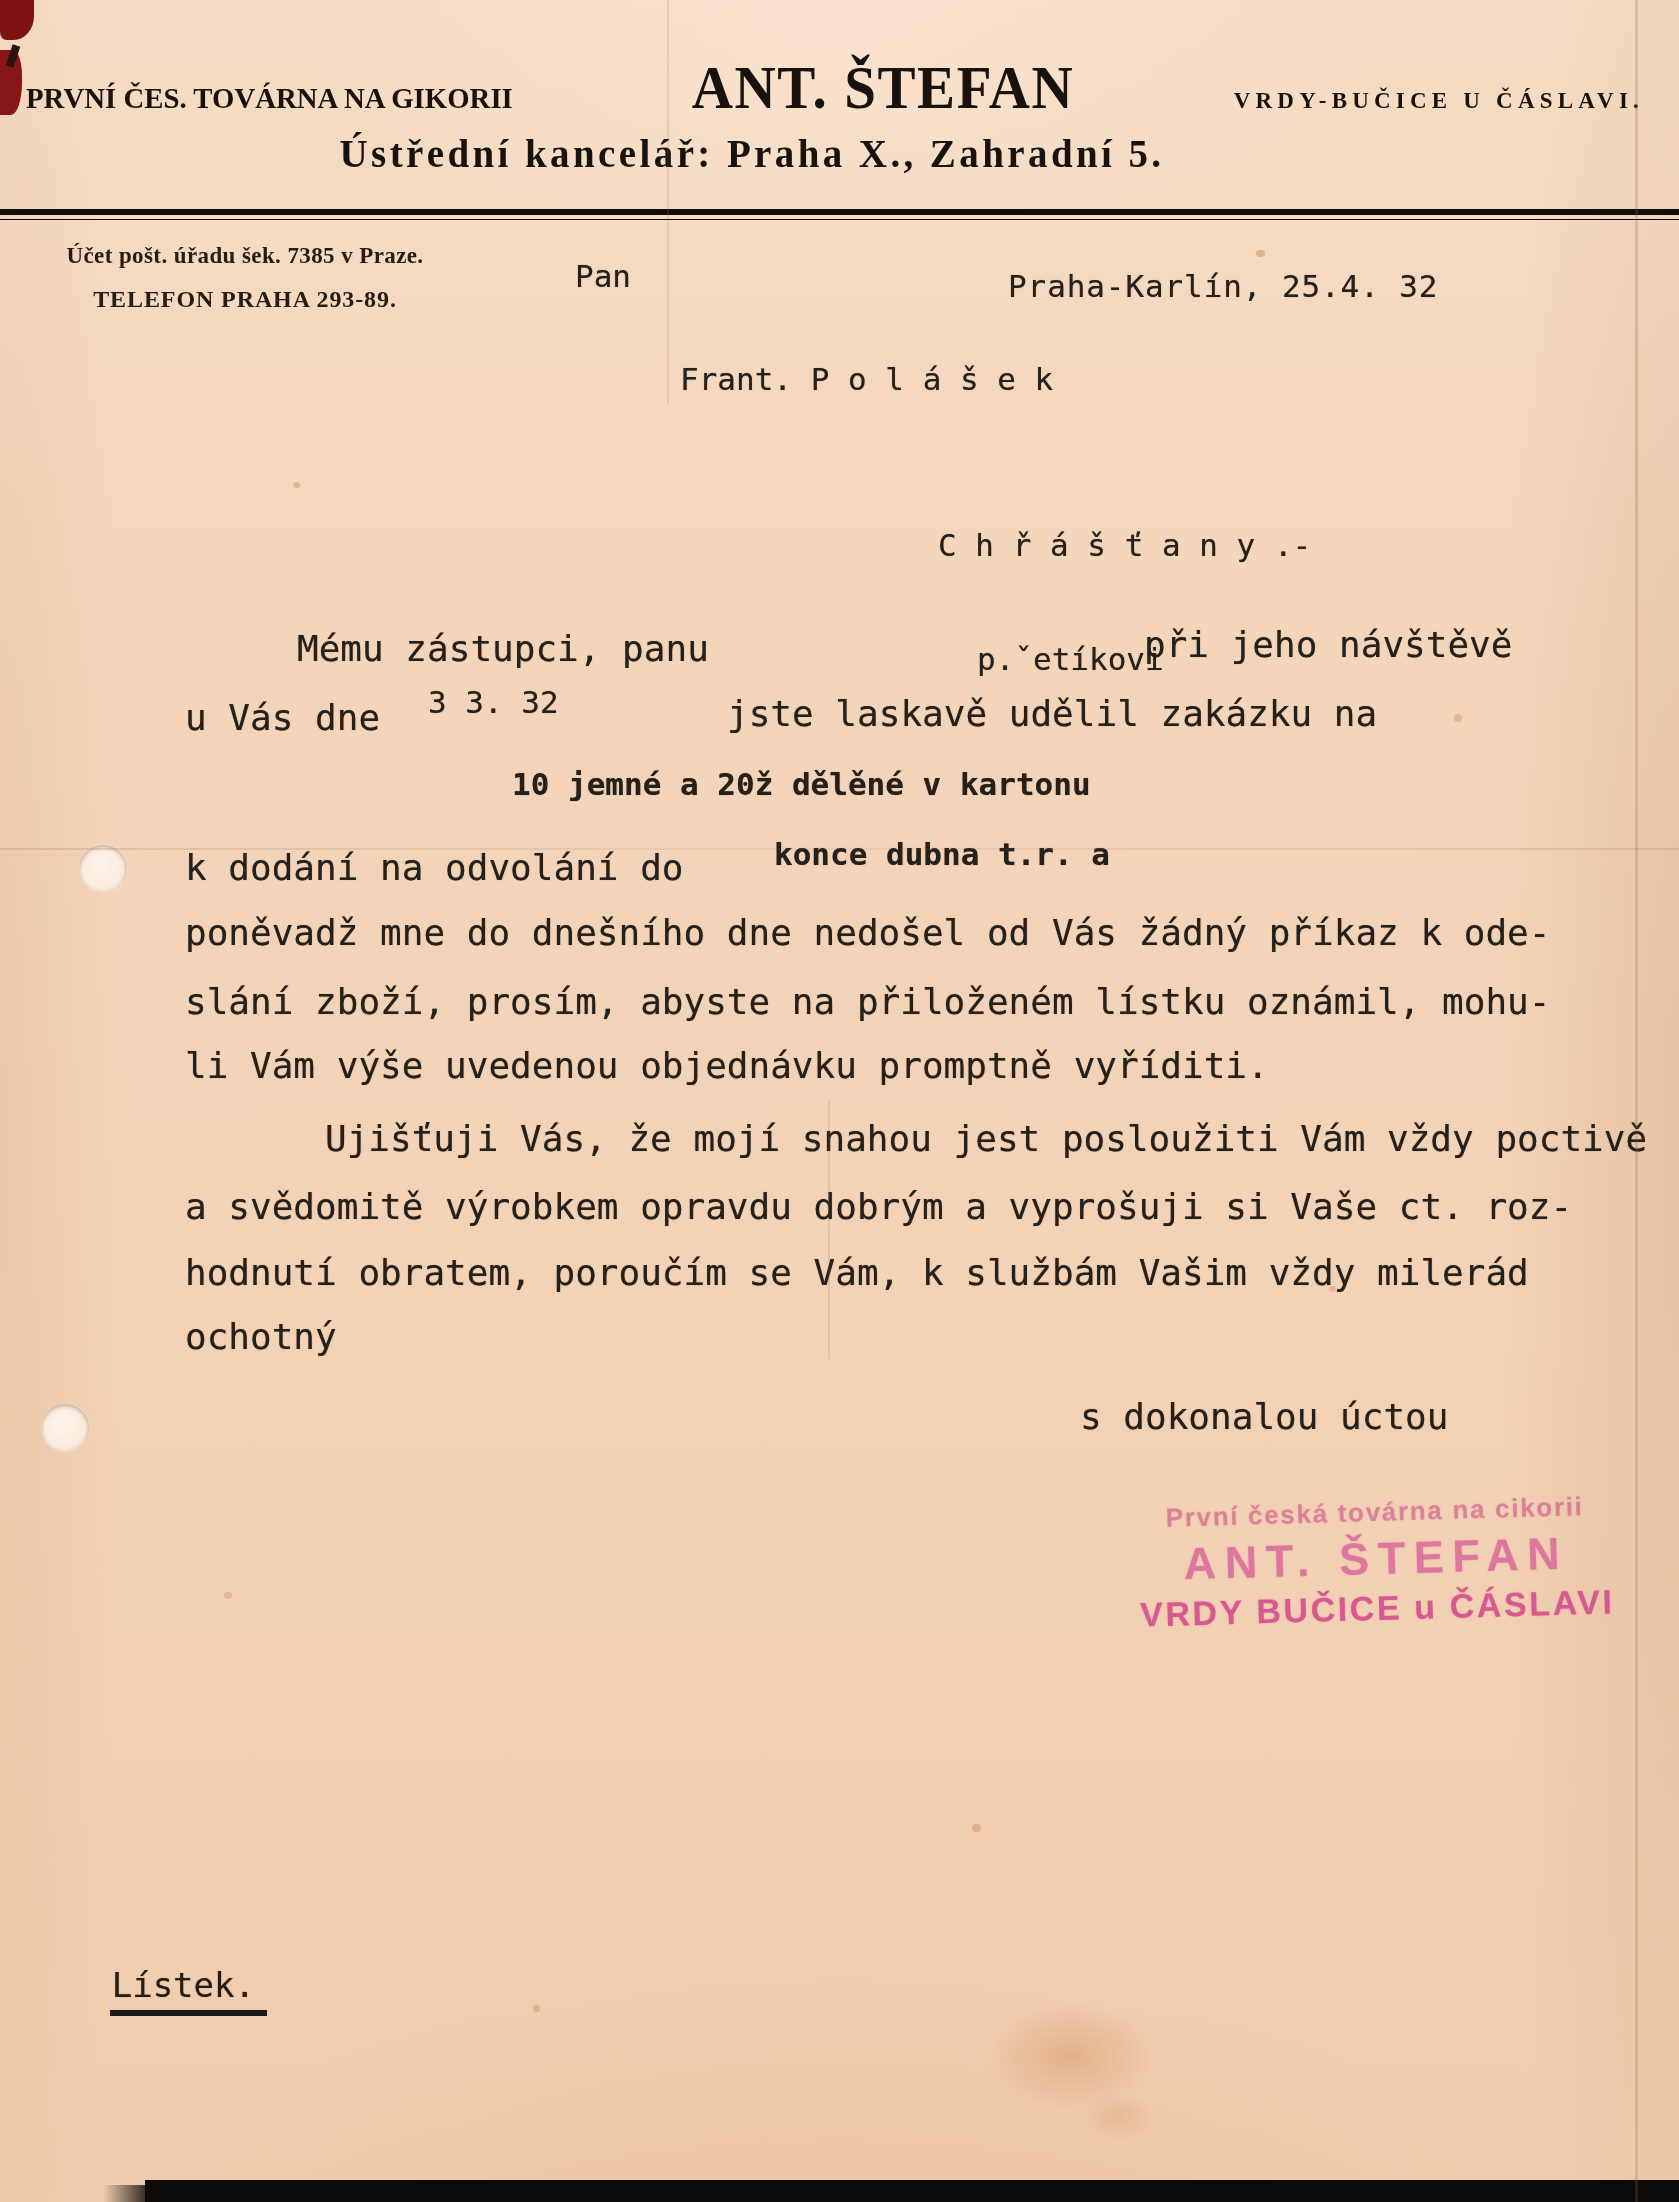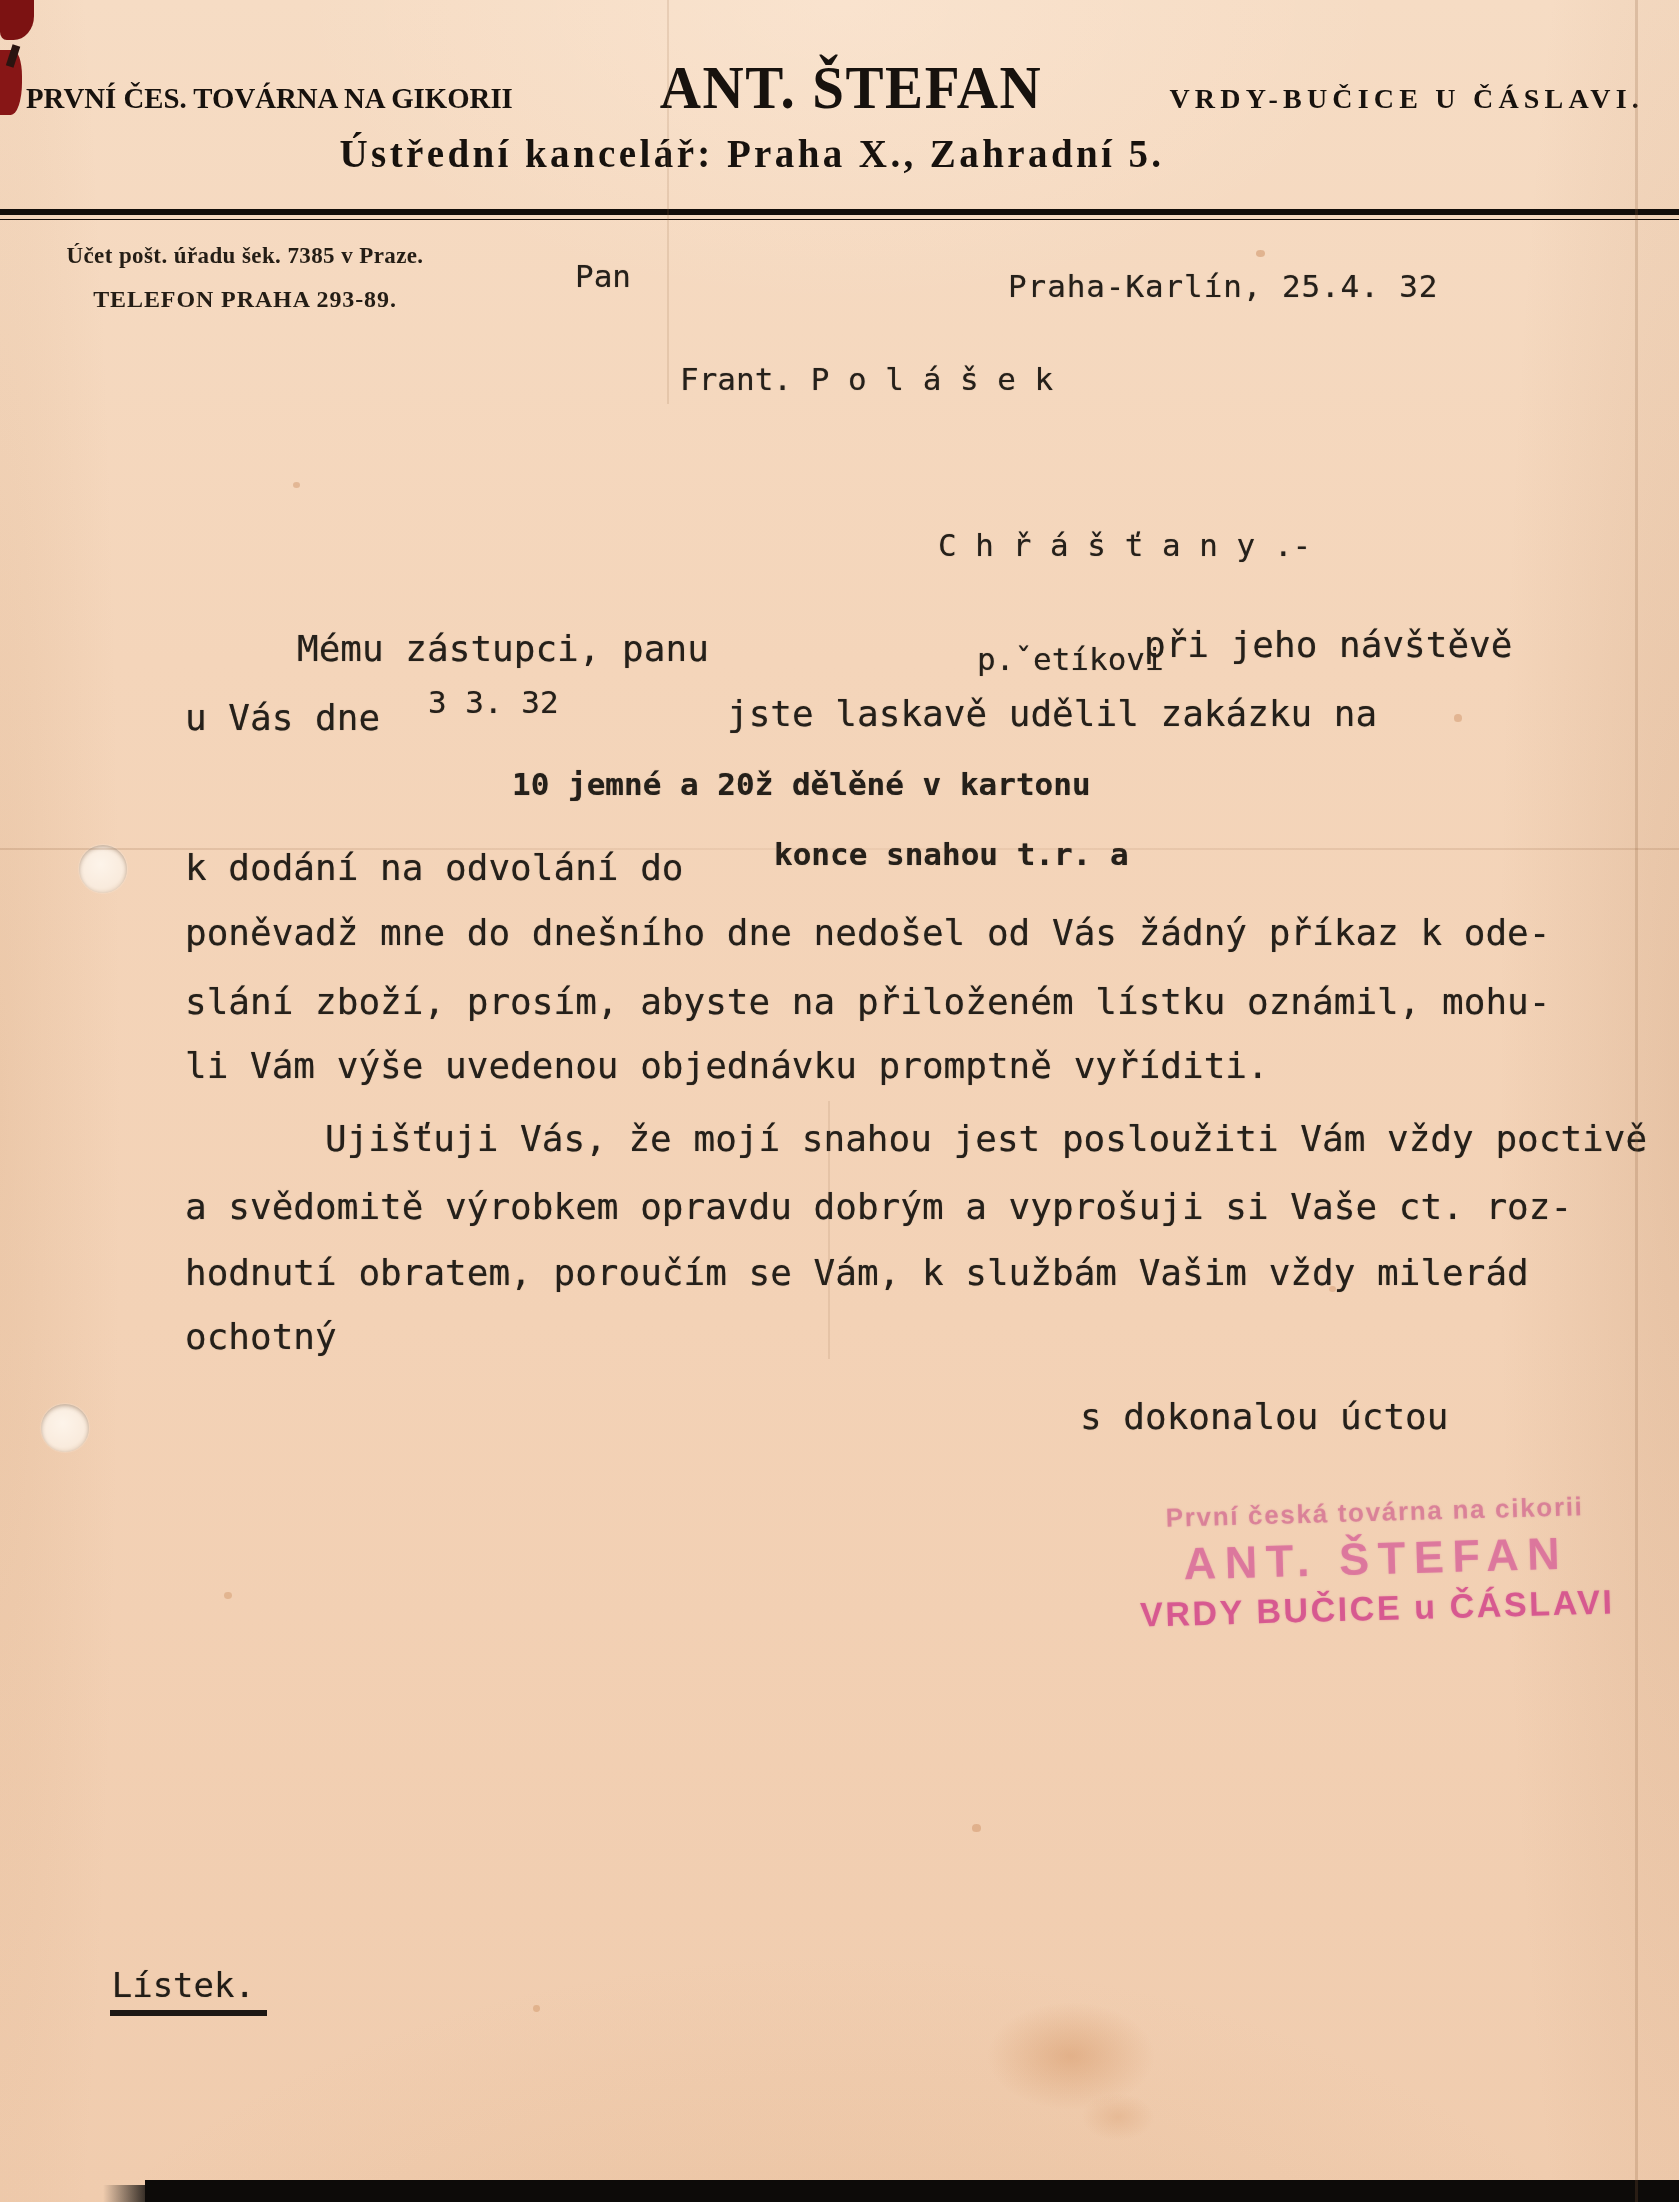--- a/index.html
+++ b/index.html
@@ -21,21 +21,21 @@
   .crease{position:absolute;pointer-events:none;}
 
   
   .lh-row{
     position:absolute;left:26px;top:52px;width:1618px;
     display:flex;align-items:baseline;justify-content:space-between;
     color:#17120e;white-space:nowrap;
   }
   .lh-left{font-weight:bold;font-size:30px;letter-spacing:0px;transform:scaleX(0.96);transform-origin:left;}
   .lh-name{font-weight:bold;font-size:62px;letter-spacing:1.7px;transform:scaleX(0.92);transform-origin:center;}
-  .lh-right{font-weight:bold;font-size:28px;letter-spacing:5.2px;}
+  .lh-right{font-weight:bold;font-size:23px;letter-spacing:5.2px;}
   .lh-office{
     position:absolute;left:0;top:131px;width:1504px;text-align:center;
     font-weight:bold;font-size:39px;letter-spacing:3.4px;color:#17120e;white-space:nowrap;
   }
   .lh-rule{
     position:absolute;left:0;top:209px;width:1679px;height:11.2px;
     border-top:6.9px solid #120e0a;border-bottom:1.7px solid #120e0a;
     box-sizing:border-box;
   }
 
@@ -123,21 +123,21 @@
   <div class="tw sz-small" style="left:977px;top:641px;">p.ˇetíkovi</div>
   <div class="tw sz-body" style="left:1144px;top:624px;">při jeho návštěvě</div>
 
   <div class="tw sz-body" style="left:185px;top:697px;">u Vás dne</div>
   <div class="tw sz-small" style="left:428px;top:684px;">3 3. 32</div>
   <div class="tw sz-body" style="left:727px;top:693px;">jste laskavě udělil zakázku na</div>
 
   <div class="tw sz-small" style="left:512px;top:766px;font-weight:bold;">10 jemné a 20ž dělěné v kartonu</div>
 
   <div class="tw sz-body" style="left:185px;top:847px;">k dodání na odvolání do</div>
-  <div class="tw sz-small" style="left:774px;top:836px;font-weight:bold;">konce snahou t.r. a</div>
+  <div class="tw sz-small" style="left:774px;top:836px;font-weight:bold;">konce dubna t.r. a</div>
 
   <div class="tw sz-body" style="left:185px;top:912px;">poněvadž mne do dnešního dne nedošel od Vás žádný příkaz k ode-</div>
   <div class="tw sz-body" style="left:185px;top:981px;">slání zboží, prosím, abyste na přiloženém lístku oznámil, mohu-</div>
   <div class="tw sz-body" style="left:185px;top:1045px;">li Vám výše uvedenou objednávku promptně vyříditi.</div>
 
   <div class="tw sz-body" style="left:297px;top:1118px;margin-left:28px;">Ujišťuji Vás, že mojí snahou jest posloužiti Vám vždy poctivě</div>
   <div class="tw sz-body" style="left:185px;top:1186px;">a svědomitě výrobkem opravdu dobrým a vyprošuji si Vaše ct. roz-</div>
   <div class="tw sz-body" style="left:185px;top:1252px;">hodnutí obratem, poroučím se Vám, k službám Vašim vždy milerád</div>
   <div class="tw sz-body" style="left:185px;top:1316px;">ochotný</div>
 

